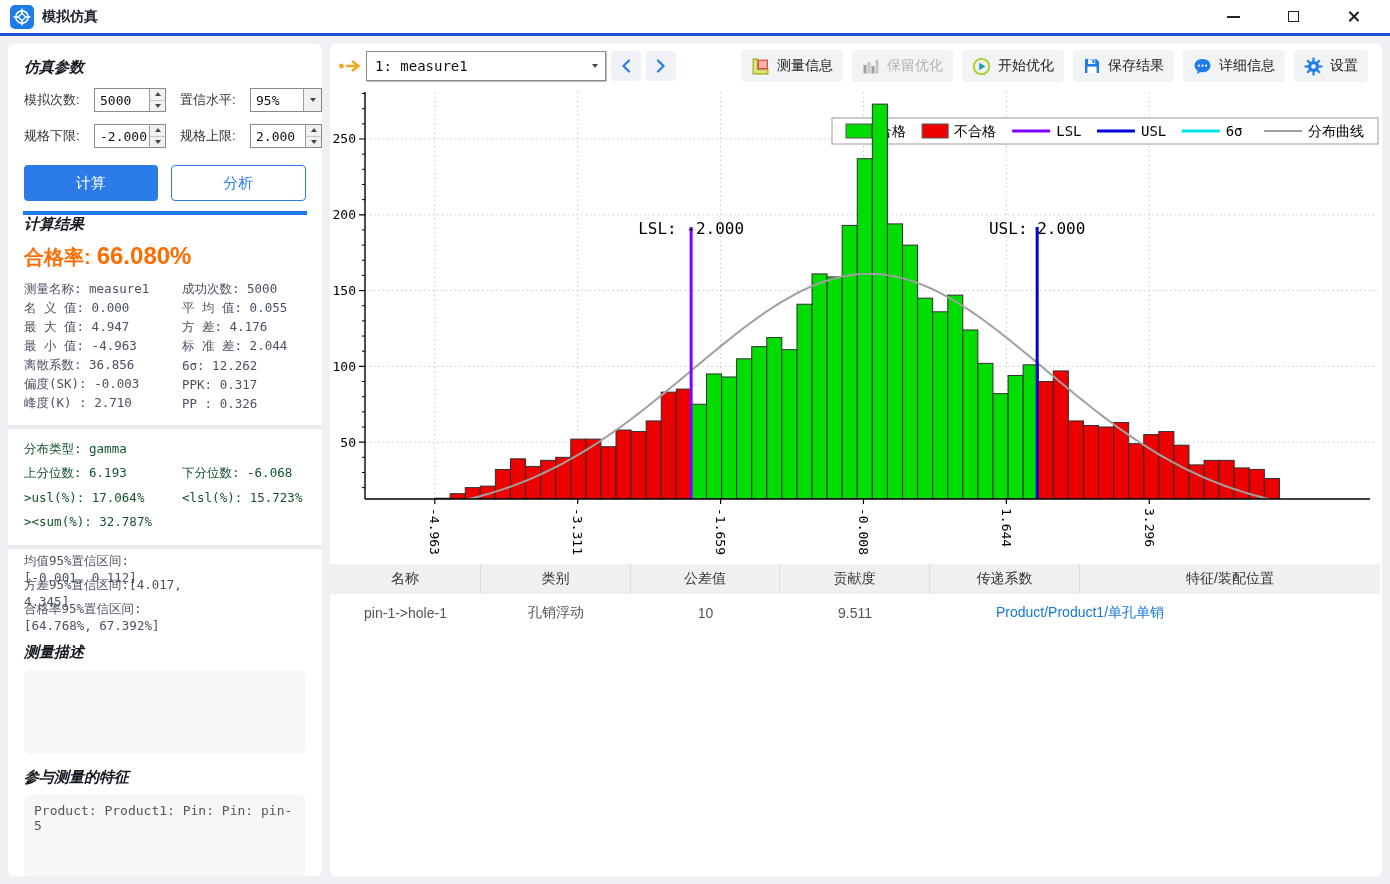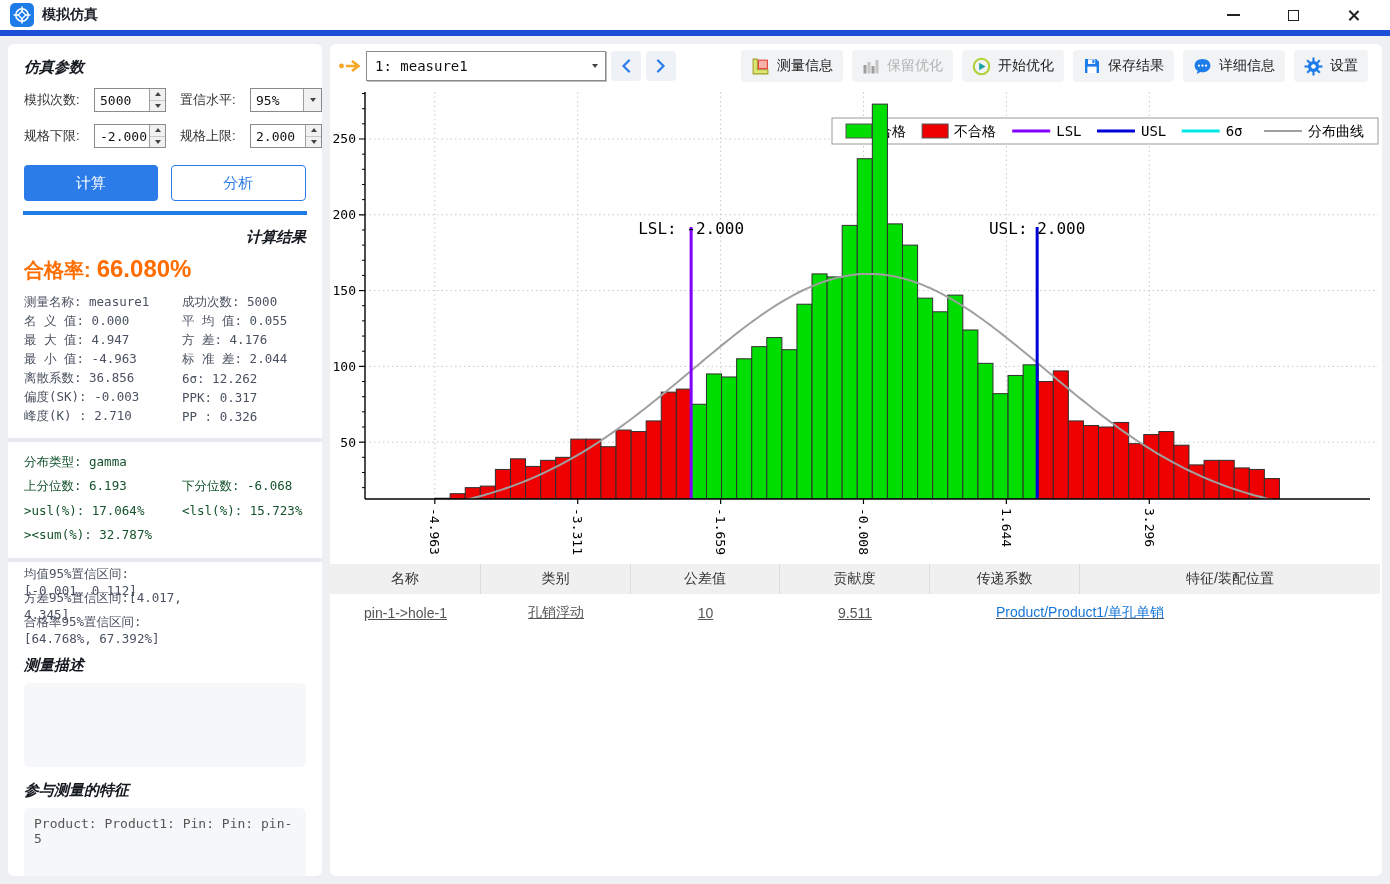--- a/index.html
+++ b/index.html
@@ -5,21 +5,21 @@
   * { margin:0; padding:0; box-sizing:border-box; }
   html,body { background:#dfe3ea; }
   #app {
     position:relative; width:1390px; height:884px;
     background:#eef0f4; overflow:hidden;
     font-family:"Liberation Sans", sans-serif; color:#222;
   }
   
   #titlebar {
     position:absolute; top:0; left:0; width:100%; height:36px;
-    background:#ffffff; border-bottom:6px solid #1d4ed8;
+    background:#ffffff; border-bottom:3px solid #1d4ed8;
     display:flex; align-items:center; padding:0 10px;
   }
   #titlebar .app-ic { width:24px; height:24px; margin-right:8px; }
   #titlebar .ttl { font-size:14px; font-weight:bold; color:#1b1f27; }
   #win-controls { margin-left:auto; display:flex; align-items:center; gap:34px; padding-right:14px; }
   .wc { width:26px; height:26px; display:flex; align-items:center; justify-content:center; cursor:default; }
   .wc-min { width:13px; height:0; border-bottom:2px solid #222; }
   .wc-max { width:11px; height:11px; border:1.5px solid #222; }
   .wc-close { position:relative; width:13px; height:13px; }
   .wc-close:before,.wc-close:after{ content:""; position:absolute; left:6px; top:0; width:1.6px; height:13px; background:#222; }
@@ -51,21 +51,21 @@
   .combo-btn { width:18px; height:100%; border-left:1px solid #9e9e9e; background:#f1f1f1; display:flex; align-items:center; justify-content:center; }
   .param-row .second { margin-left:14px; }
   
   .btn-row { display:flex; gap:13px; margin-top:16px; }
   .btn { flex:1; height:36px; border-radius:4px; font-size:15px; display:flex; align-items:center; justify-content:center; cursor:pointer; border:none; }
   .btn.primary { background:#2b7ce9; color:#fff; }
   .btn.outline { background:#fff; color:#2b7ce9; border:1px solid #2b7ce9; }
   .blue-divider { height:4px; background:#1e7ce8; margin:10px -1px 0 -1px; }
   .gray-divider { height:4px; background:#e7ebf0; margin:12px -16px 0 -16px; }
   
-  .results-title { margin-top:13px;text-align:right; }
+  .results-title { margin-top:0; }
   .pass-rate { margin-top:8px; color:#ff6d00; }
   .pass-rate .pr-label { font-size:20px; font-weight:bold; }
   .pass-rate .pr-value { font-size:24px; font-weight:bold; margin-left:6px; }
   .stat-grid { margin-top:9px; font-family:"DejaVu Sans Mono", monospace; font-size:12.5px; color:#4a5160; }
   .stat-row { display:flex; height:19px; align-items:center; }
   .stat-row .stat-cell:first-child { width:158px; flex:none; }
   .dist-grid .stat-row { height:24px; }
   .ci-grid .stat-row { height:24px; }
   .ci-grid { margin-top:8px; font-family:"DejaVu Sans Mono", monospace; font-size:12.5px; color:#4a5160; }
   .dist-grid { margin-top:8px; font-family:"DejaVu Sans Mono", monospace; font-size:12.5px; color:#14532d; }
@@ -100,21 +100,21 @@
   .tbtn svg { flex:none; }
   .tbtn.disabled { color:#b3b3b3; cursor:default; }
   
   #chart-wrap { width:1050px; height:470px; position:relative; }
   #contrib-table { width:1050px; margin-top:6px; font-size:14px; }
   .tr { display:flex; }
   .th, .td { display:flex; align-items:center; justify-content:center; }
   .thead { background:#f0f0f0; height:30px; color:#333; }
   .thead .th { border-right:1px solid #dcdcdc; font-size:14px; }
   .thead .th:last-child { border-right:none; }
-  .tbody { height:37px; color:#555; background:#fff;text-decoration:underline; }
+  .tbody { height:37px; color:#555; background:#fff; }
   .td.link { color:#1677d8; cursor:pointer; }
   text { font-family:"DejaVu Sans Mono", monospace; }
 </style>
 </head>
 <body>
 
 <div id="app">
 
   <div id="titlebar">
     <span class="app-ic">

